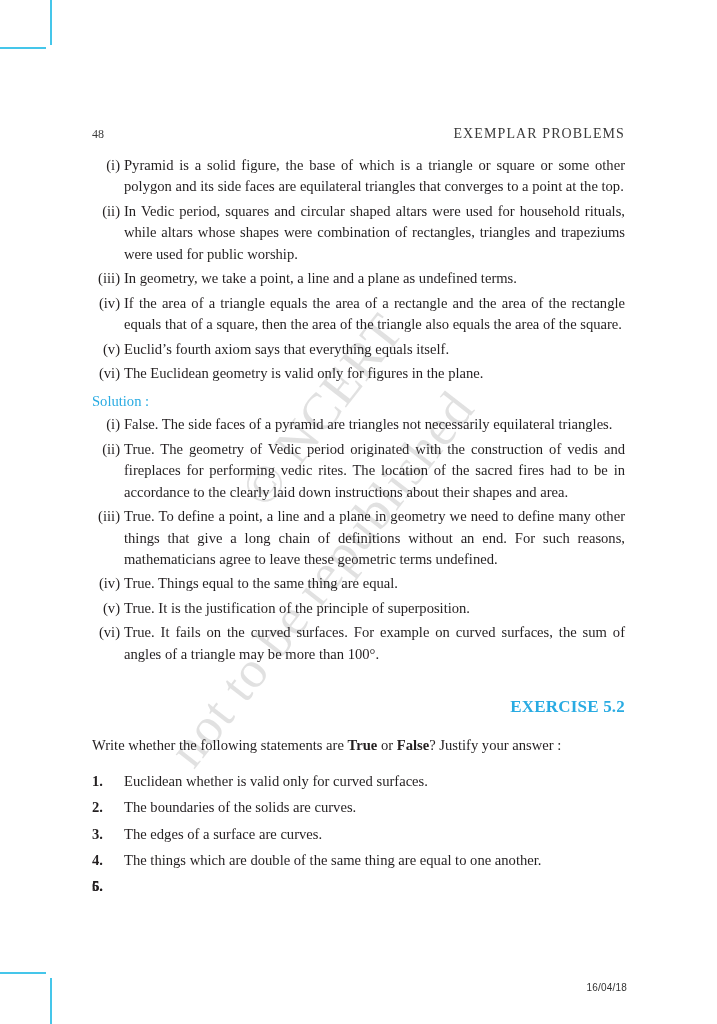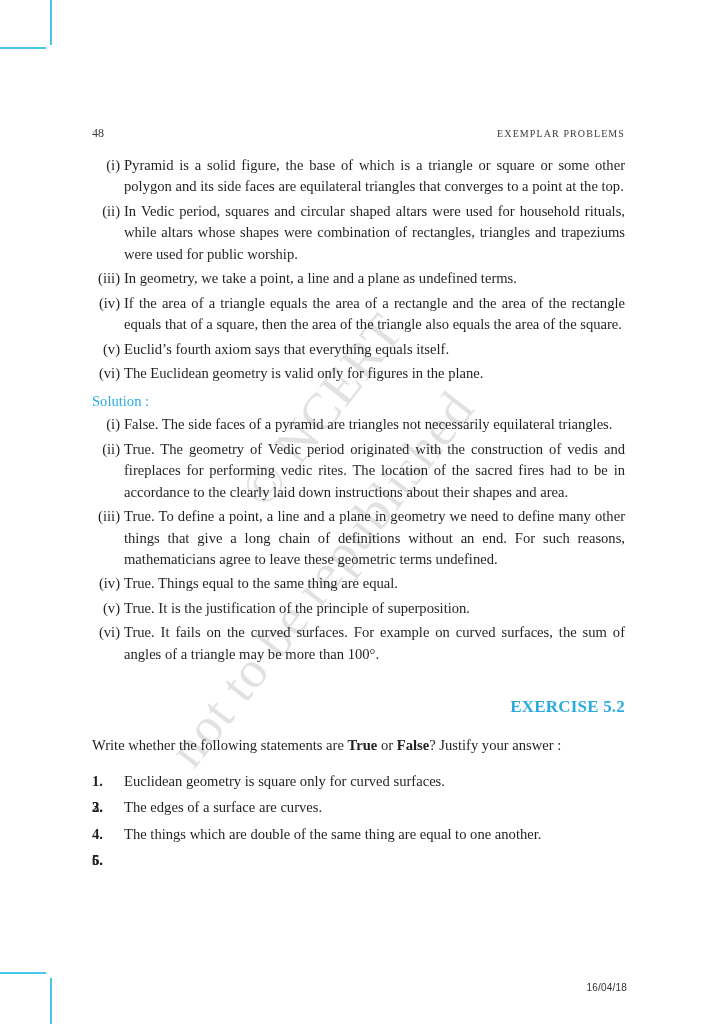--- a/index.html
+++ b/index.html
@@ -79,21 +79,21 @@
     display: flex;
     justify-content: space-between;
     align-items: baseline;
     font-size: 11.5px;
   }
   .folio {
     font-size: 12px;
     color: #3a3a3a;
   }
   .runhead-title {
-    font-size: 10px;
+    font-size: 14px;
     letter-spacing: 1.1px;
     color: #3a3a3a;
   }
 
   .body-block {
     position: absolute;
     left: 92px;
     top: 155px;
     width: 533px;
   }
@@ -257,24 +257,25 @@
         </li>
       </ul>
 
       <div class="exercise-head">EXERCISE 5.2</div>
 
       <p class="intro-line"><span>Write whether the following statements are </span><b>True</b><span> or </span><b>False</b><span>? Justify your answer :</span></p>
 
       <ul class="nlist">
         <li>
           <span class="marker">1.</span>
-          <span class="itxt">Euclidean geometry is square only for curved surfaces.</span>
+          <span class="itxt">Euclidean whether is valid only for curved surfaces.</span>
         </li>
         <li>
           <span class="marker">2.</span>
+          <span class="itxt">The boundaries of the solids are curves.</span>
         </li>
         <li>
           <span class="marker">3.</span>
           <span class="itxt">The edges of a surface are curves.</span>
         </li>
         <li>
           <span class="marker">4.</span>
           <span class="itxt">The things which are double of the same thing are equal to one another.</span>
         </li>
         <li>

